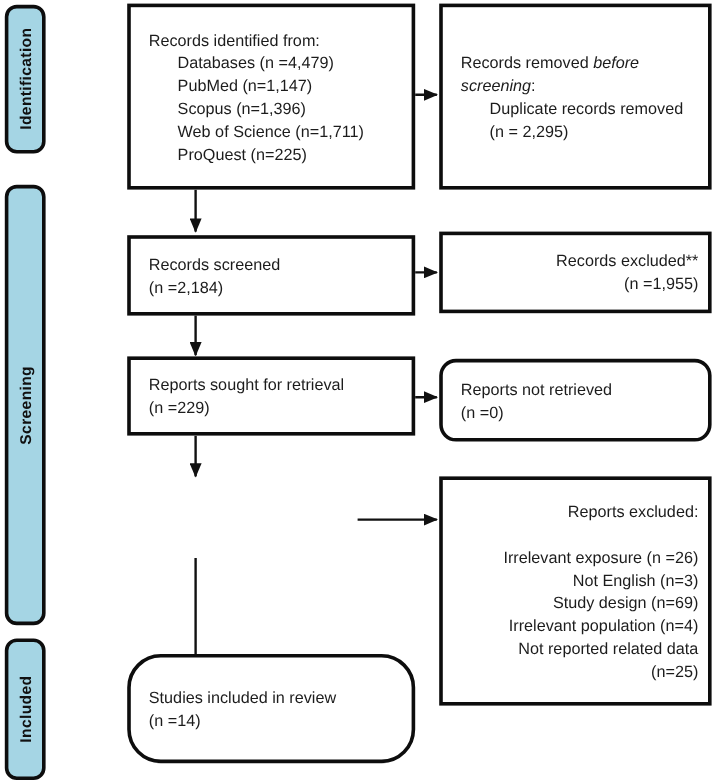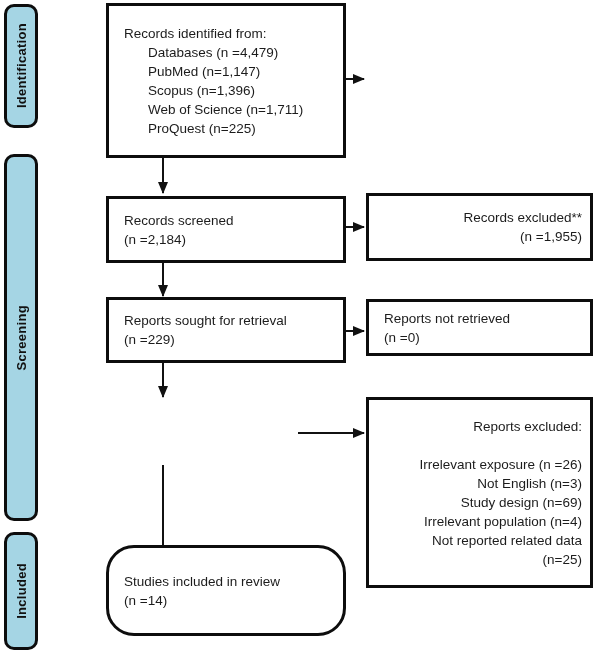--- a/index.html
+++ b/index.html
@@ -62,21 +62,21 @@
   }
   .col-left  { left: 58px;  width: 240px; margin-left: 48px; }
   .col-right { left: 366px; width: 227px; }
   .box-identified     { top: 3px;   height: 155px; }
   .box-screened       { top: 196px; height: 67px;  }
   .box-sought         { top: 297px; height: 66px;  }
   .box-assessed       { top: 398px; height: 67px;  }
   .box-included       { top: 545px; height: 91px; border-radius: 28px;  }
   .box-removed        { top: 3px;   height: 155px; }
   .box-excluded-scr   { top: 193px; height: 68px; text-align: right;  }
-  .box-not-retrieved  { top: 299px; height: 57px;  }
+  .box-not-retrieved  { top: 299px; height: 69px; border-radius: 14px;  }
   .box-excluded-elig  { top: 397px; height: 191px; text-align: right; }
 
   .line { white-space: nowrap; }
   .indent { margin-left: 24px; }
   .wrapline { white-space: normal; }
   .spacer-line { height: 19px; }
   i { font-style: italic; }
 </style>
 </head>
 <body>
@@ -127,20 +127,25 @@
     <div class="line">Reports sought for retrieval</div>
     <div class="line">(n =229)</div>
   </div>
 
 
   <div class="box col-left box-included">
     <div class="line">Studies included in review</div>
     <div class="line">(n =14)</div>
   </div>
 
+  <div class="box col-right box-removed">
+    <div class="wrapline"><span>Records removed </span><i>before screening</i><span>:</span></div>
+    <div class="line indent">Duplicate records removed</div>
+    <div class="line indent">(n = 2,295)</div>
+  </div>
 
   <div class="box col-right box-excluded-scr">
     <div class="line">Records excluded**</div>
     <div class="line">(n =1,955)</div>
   </div>
 
   <div class="box col-right box-not-retrieved">
     <div class="line">Reports not retrieved</div>
     <div class="line">(n =0)</div>
   </div>

